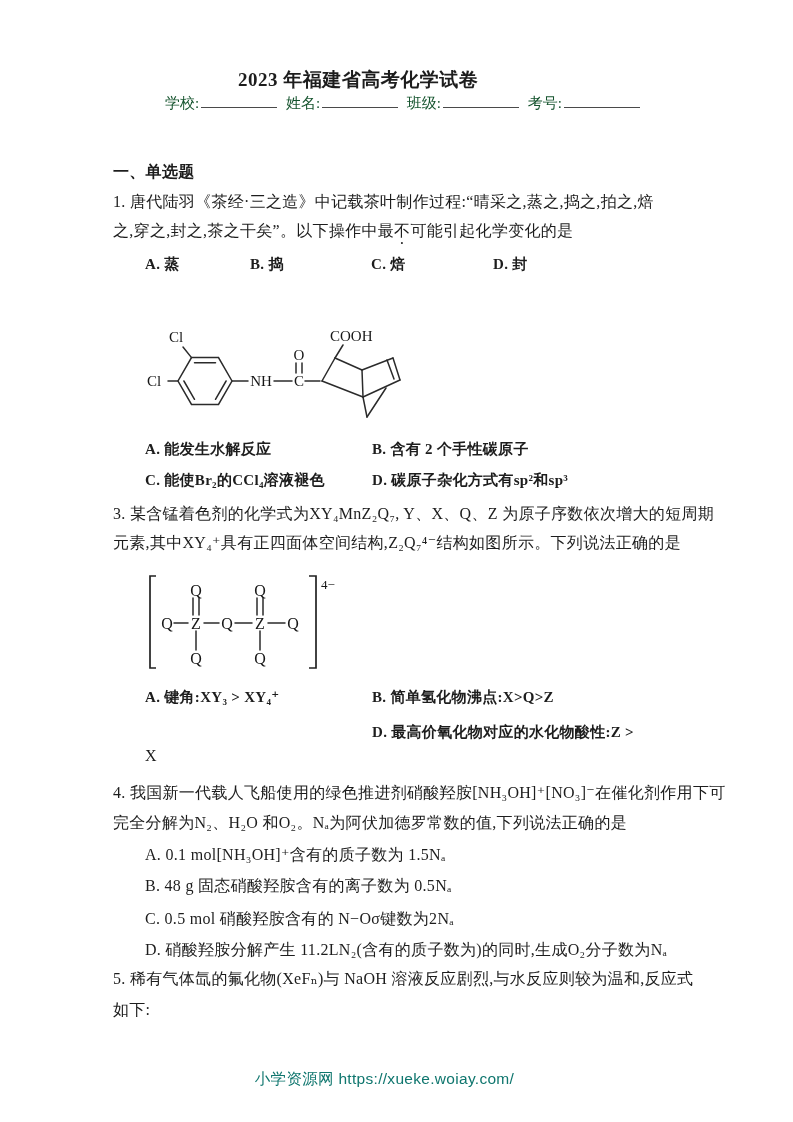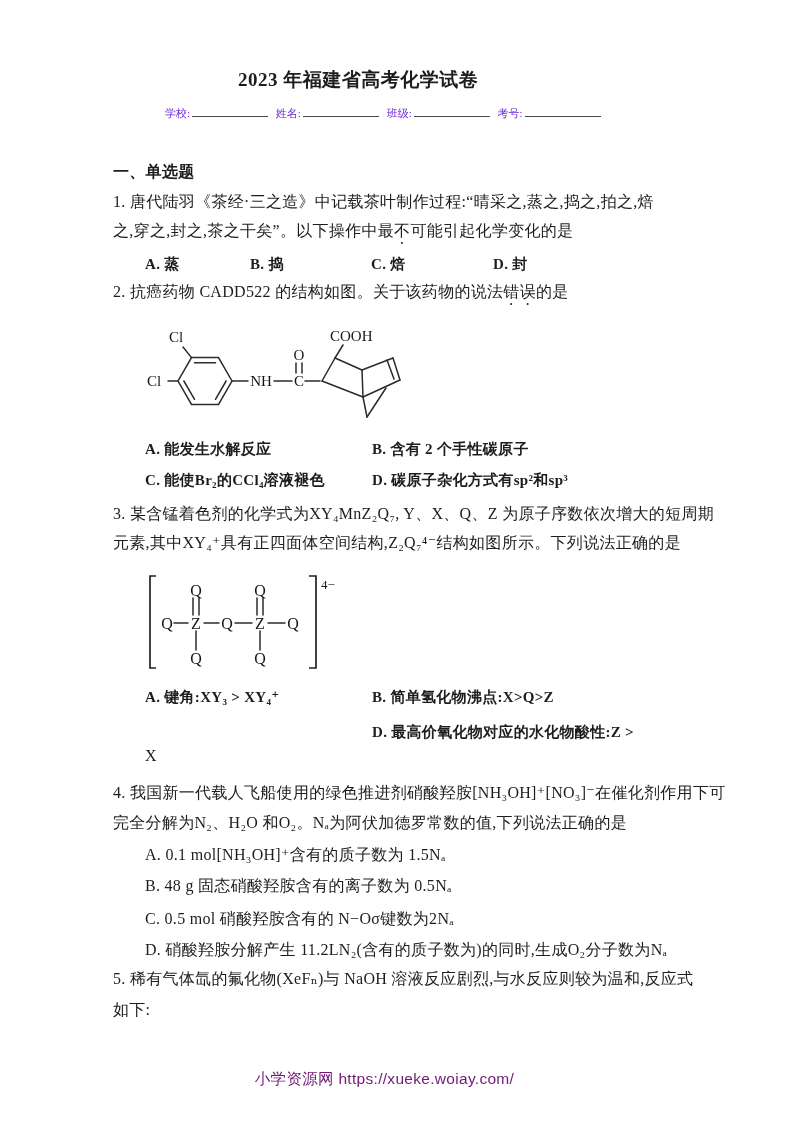--- a/index.html
+++ b/index.html
@@ -4,33 +4,33 @@
 <style>
   html,body{margin:0;padding:0;background:#ffffff;}
   .page{
     position:relative;width:769px;height:1122px;background:#fff;
     font-family:"Liberation Serif","DejaVu Serif",serif;color:#1d1d1d;overflow:hidden;
   }
   .title{
     position:absolute;top:67px;left:0;width:716px;text-align:center;
     font-size:19px;font-weight:bold;letter-spacing:.5px;
   }
-  .hdrrow{position:absolute;top:103px;left:165px;font-size:11px;white-space:nowrap;color:#6d28d9;}
+  .hdrrow{position:absolute;top:94px;left:165px;font-size:15px;white-space:nowrap;color:#14532d;}
   .blank{display:inline-block;width:76px;height:13px;border-bottom:1px solid #4a4a4a;margin:0 5px 0 2px;}
   .line{position:absolute;left:113px;font-size:16px;line-height:22px;white-space:nowrap;letter-spacing:.3px;}
   .row{position:absolute;left:0;width:100%;height:22px;font-weight:bold;}
   .opt{position:absolute;top:0;font-size:15px;line-height:22px;white-space:nowrap;letter-spacing:.3px;}
   .bold{font-weight:bold;}
   .em{
     text-emphasis:filled dot #222;-webkit-text-emphasis:filled dot #222;
     text-emphasis-position:under right;-webkit-text-emphasis-position:under right;
   }
   .footer{
     position:absolute;top:1069px;left:0;width:100%;text-align:center;
-    font-family:"Liberation Sans","DejaVu Sans",sans-serif;font-size:15.5px;color:#701a75;letter-spacing:.3px;
+    font-family:"Liberation Sans","DejaVu Sans",sans-serif;font-size:15.5px;color:#0f766e;letter-spacing:.3px;
   }
   svg.struct{position:absolute;}
   svg.struct text{font-family:"Liberation Serif","DejaVu Serif",serif;fill:#161616;}
   .bond{stroke:#2b2b2b;stroke-width:1.5;fill:none;stroke-linecap:round;}
   .bracket{stroke:#222;stroke-width:1.7;fill:none;}
 </style>
 </head>
 <body>
 
 <div class="page">
@@ -48,21 +48,20 @@
 
   <div class="line" style="top:191px">1. 唐代陆羽《茶经·三之造》中记载茶叶制作过程:“晴采之,蒸之,捣之,拍之,焙</div>
   <div class="line" style="top:220px"><span>之,穿之,封之,茶之干矣”。以下操作中最</span><span class="em">不</span><span>可能引起化学变化的是</span></div>
   <div class="row" style="top:253px">
     <span class="opt" style="left:145px">A. 蒸</span>
     <span class="opt" style="left:250px">B. 捣</span>
     <span class="opt" style="left:371px">C. 焙</span>
     <span class="opt" style="left:493px">D. 封</span>
   </div>
 
-  <div class="line" style="top:281px"><span>2. 抗癌药物 CADD522 的结构如图。关于该药物的说法</span><span class="em">错误</span><span>的是</span></div>
 
   <svg class="struct" style="top:320px;left:140px" width="270" height="108" viewBox="0 0 270 108">
 
     <polygon class="bond" points="92,61 78.5,37.6 51.5,37.6 38,61 51.5,84.4 78.5,84.4"></polygon>
     <line class="bond" x1="54.5" y1="42.7" x2="75.5" y2="42.7"></line>
     <line class="bond" x1="43.9" y1="61" x2="54.5" y2="79.3"></line>
     <line class="bond" x1="75.5" y1="79.3" x2="86.1" y2="61"></line>
 
     <line class="bond" x1="51.5" y1="37.6" x2="43" y2="27"></line>
     <text x="36" y="17" font-size="15" text-anchor="middle" dominant-baseline="central">Cl</text>

